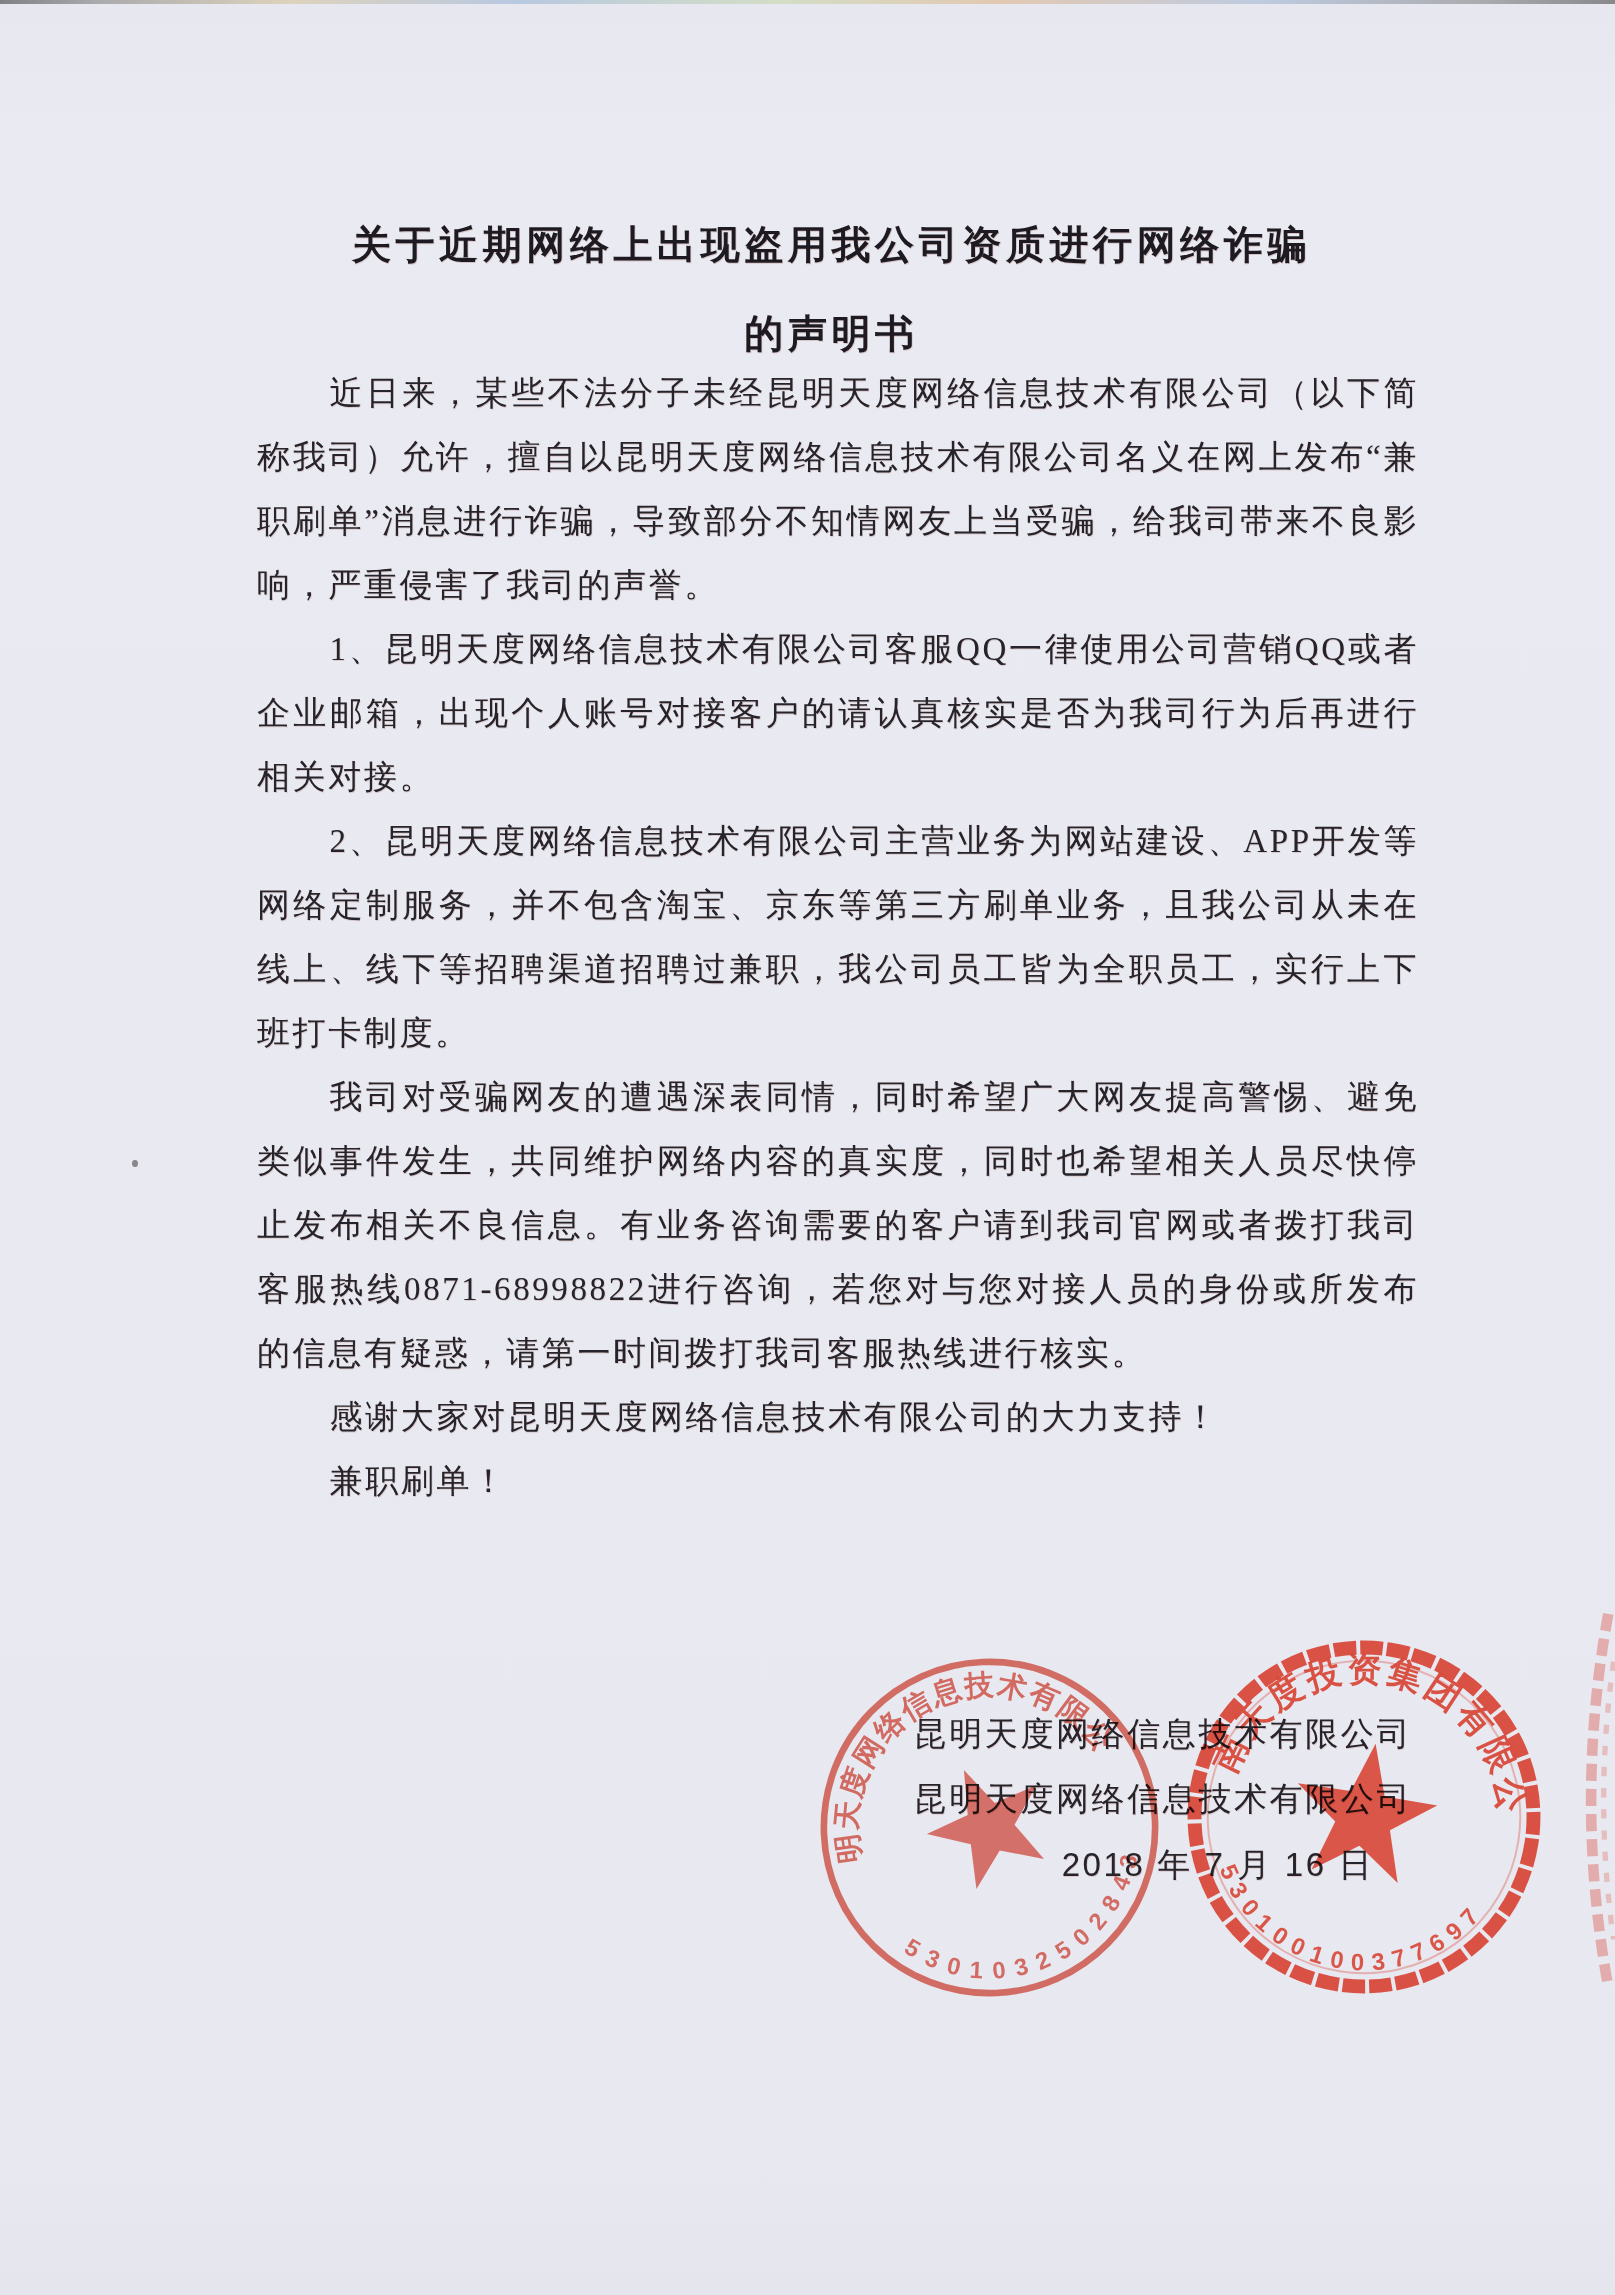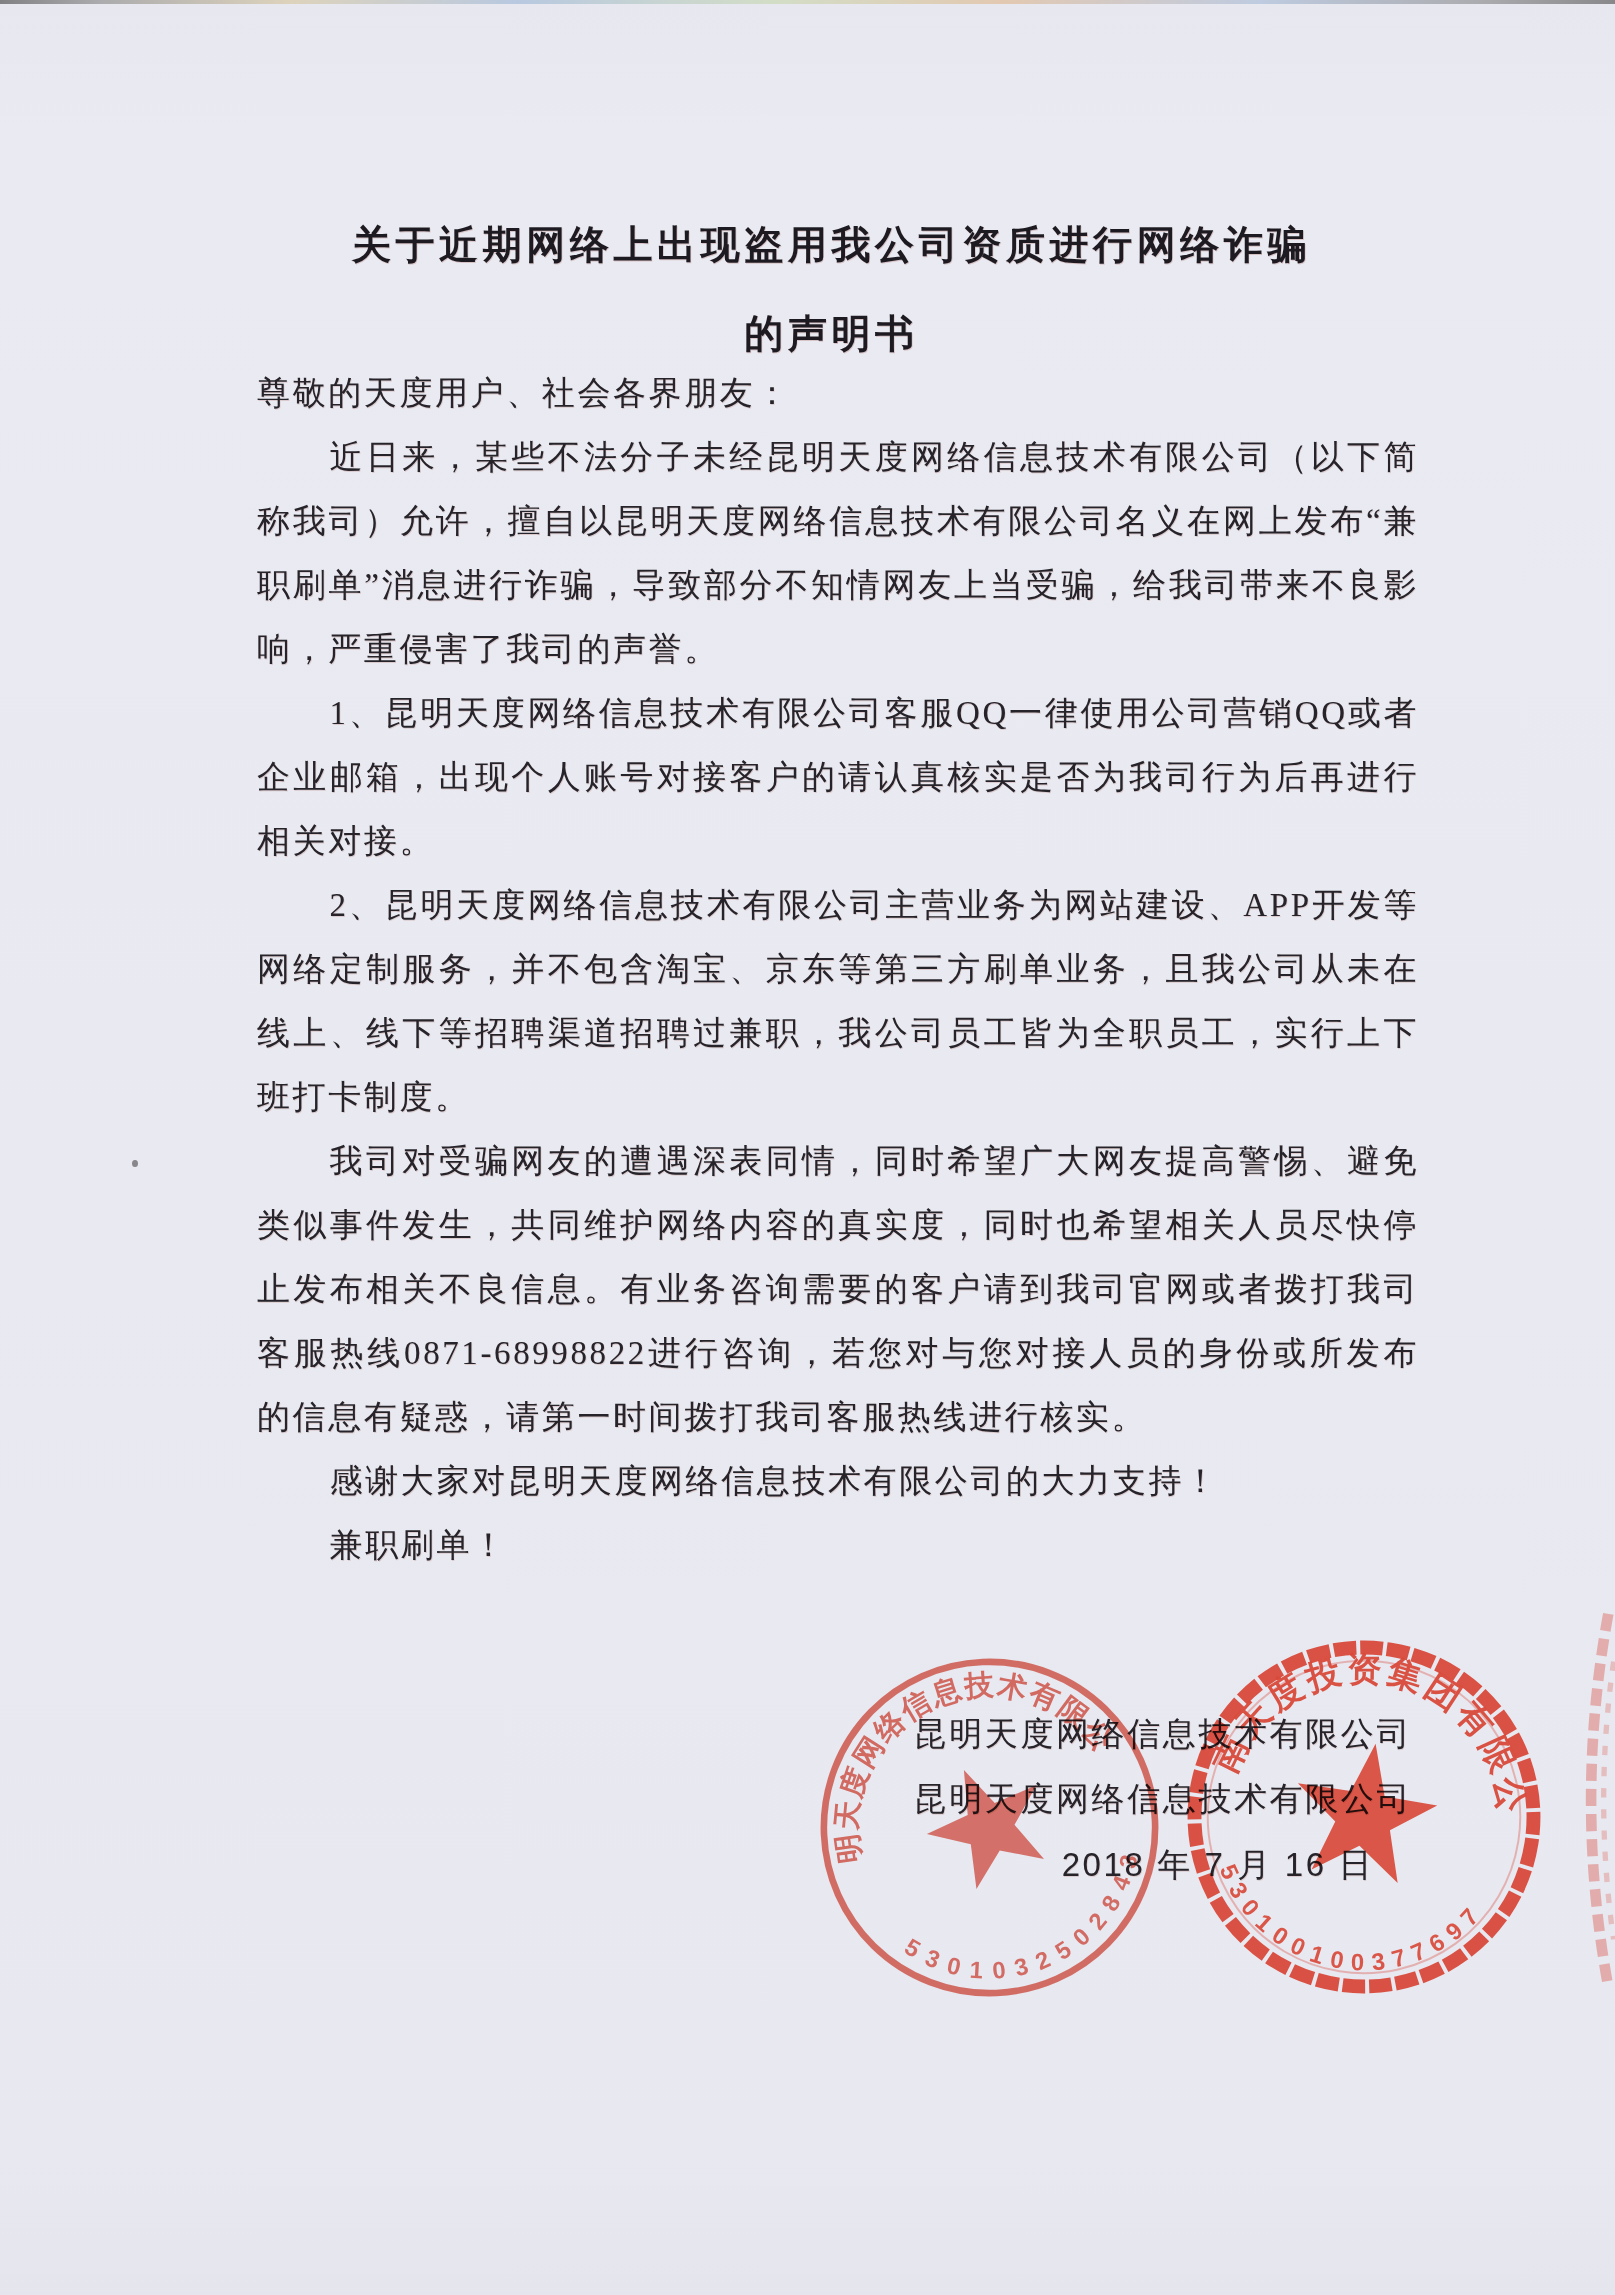--- a/index.html
+++ b/index.html
@@ -56,21 +56,20 @@
 <body>
 
 <div class="page">
 
   <div class="scan-edge"></div>
 
   <h1 class="t1">关于近期网络上出现盗用我公司资质进行网络诈骗</h1>
   <h1 class="t2">的声明书</h1>
 
   <div class="content">
-    <p>尊敬的天度用户、社会各界朋友：</p>
     <p class="indent">近日来，某些不法分子未经昆明天度网络信息技术有限公司（以下简称我司）允许，擅自以昆明天度网络信息技术有限公司名义在网上发布“兼职刷单”消息进行诈骗，导致部分不知情网友上当受骗，给我司带来不良影响，严重侵害了我司的声誉。</p>
     <p class="indent">1、昆明天度网络信息技术有限公司客服QQ一律使用公司营销QQ或者企业邮箱，出现个人账号对接客户的请认真核实是否为我司行为后再进行相关对接。</p>
     <p class="indent">2、昆明天度网络信息技术有限公司主营业务为网站建设、APP开发等网络定制服务，并不包含淘宝、京东等第三方刷单业务，且我公司从未在线上、线下等招聘渠道招聘过兼职，我公司员工皆为全职员工，实行上下班打卡制度。</p>
     <p class="indent">我司对受骗网友的遭遇深表同情，同时希望广大网友提高警惕、避免类似事件发生，共同维护网络内容的真实度，同时也希望相关人员尽快停止发布相关不良信息。有业务咨询需要的客户请到我司官网或者拨打我司客服热线0871-68998822进行咨询，若您对与您对接人员的身份或所发布的信息有疑惑，请第一时间拨打我司客服热线进行核实。</p>
     <p class="indent">感谢大家对昆明天度网络信息技术有限公司的大力支持！</p>
     <p class="indent">兼职刷单！</p>
   </div>
 
   <div class="sig">
     <div>昆明天度网络信息技术有限公司</div>

